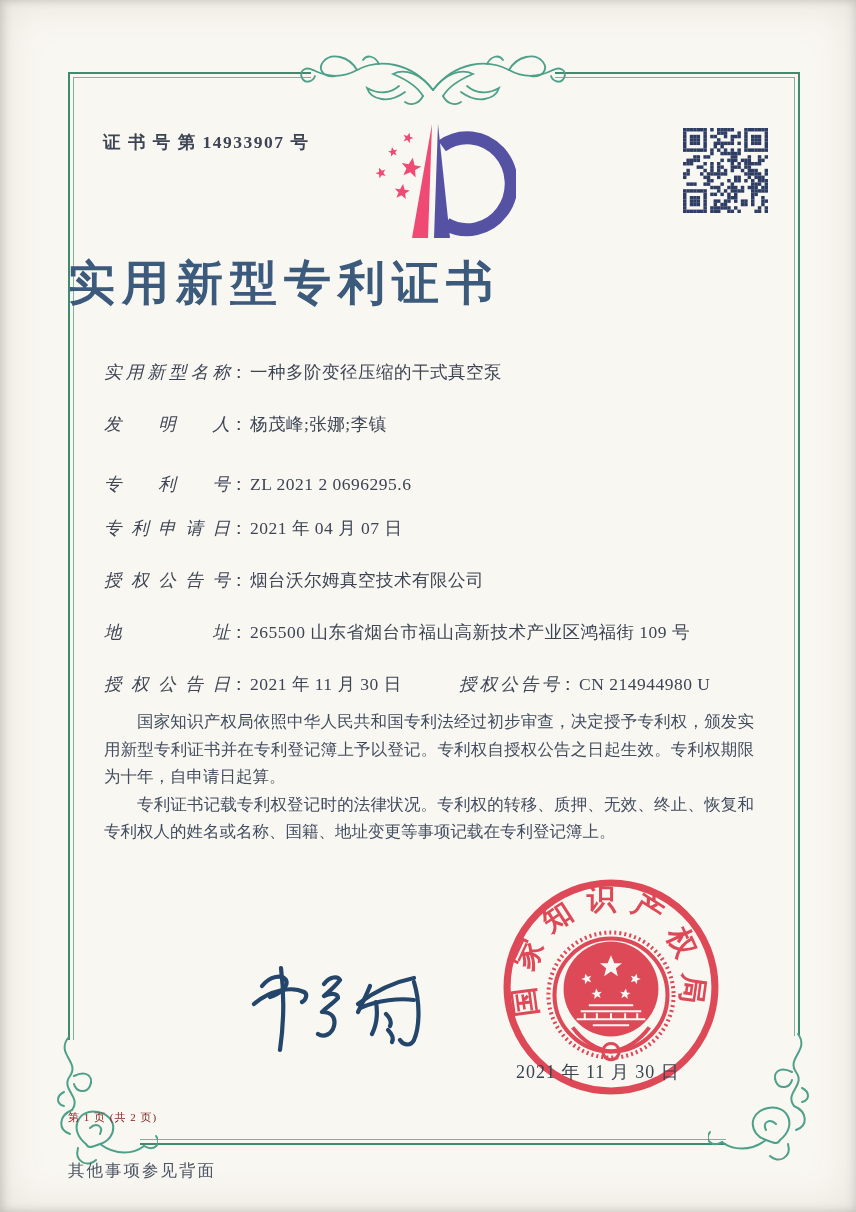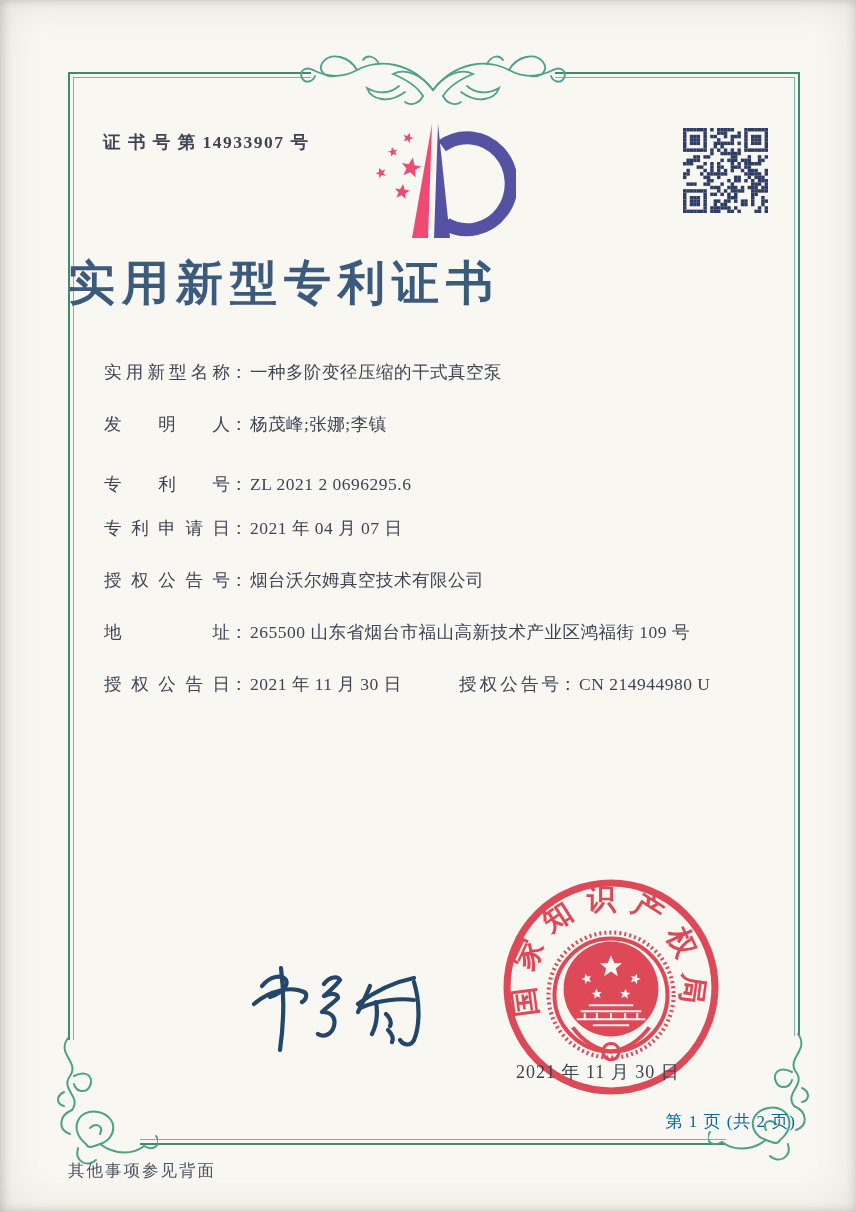--- a/index.html
+++ b/index.html
@@ -20,34 +20,34 @@
   .cert-no{position:absolute;left:103px;top:130px;font-size:17.5px;letter-spacing:1.5px;color:#3d4555;font-weight:bold;}
   .logo{position:absolute;left:366px;top:118px;width:150px;height:128px;}
   .qr{position:absolute;left:683px;top:128px;width:85px;height:85px;}
   .title{
     position:absolute;left:68px;top:252px;width:728px;text-align:left;
     font-size:47px;font-weight:bold;letter-spacing:7px;color:#3c5a7c;white-space:nowrap;
   }
   
   .fields{position:absolute;left:104px;top:360px;width:660px;font-size:17.5px;color:#3d4555;}
   .frow{position:absolute;left:0;white-space:nowrap;}
-  .flabel{display:inline-block;width:126px;text-align:justify;text-align-last:justify;}
+  .flabel{display:inline-block;width:126px;text-align:justify;text-align-last:justify;font-style:italic;}
   .fcolon{display:inline-block;width:20px;}
   .fvalue{letter-spacing:.5px;}
   .grant-right{position:absolute;left:326px;top:0;white-space:nowrap;margin-left:29px;}
   .grant-right .flabel{width:100px;}
   
   .paras{position:absolute;left:104px;top:708px;width:650px;font-size:16.5px;line-height:27.5px;color:#424d5f;text-align:justify;}
   .paras p{margin:0;text-indent:2em;}
   
   .commissioner{position:absolute;left:112px;top:978px;font-size:19px;line-height:38px;color:#30373f;}
   .signature{position:absolute;left:218px;top:942px;width:235px;height:120px;}
   .seal{position:absolute;left:500px;top:876px;width:222px;height:222px;mix-blend-mode:multiply;opacity:.92;}
   .seal-date{position:absolute;left:516px;top:1060px;font-size:18px;letter-spacing:1px;color:#3a4352;white-space:nowrap;}
-  .page-indicator{position:absolute;left:68px;top:1110px;width:728px;text-align:right;font-size:17px;letter-spacing:1px;color:#0369a1;}
+  .page-indicator{position:absolute;left:68px;top:1110px;width:728px;text-align:left;font-size:11px;letter-spacing:1px;color:#7f1d1d;}
   .back-note{position:absolute;left:68px;top:1160px;width:728px;text-align:left;font-size:16.5px;letter-spacing:2px;color:#4a5363;}
 </style>
 </head>
 <body>
 
 <div class="page">
 
   <div class="frame">
     <div class="frame-inner"></div>
   </div>
@@ -445,20 +445,24 @@
       <span class="flabel">地址</span><span class="fcolon">：</span><span class="fvalue">265500 山东省烟台市福山高新技术产业区鸿福街 109 号</span>
     </div>
     <div class="frow" style="top:312px">
       <span class="flabel">授权公告日</span><span class="fcolon">：</span><span class="fvalue">2021 年 11 月 30 日</span>
       <span class="grant-right">
         <span class="flabel">授权公告号</span><span class="fcolon">：</span><span class="fvalue">CN 214944980 U</span>
       </span>
     </div>
   </div>
 
+  <div class="paras">
+    <p>国家知识产权局依照中华人民共和国专利法经过初步审查，决定授予专利权，颁发实用新型专利证书并在专利登记簿上予以登记。专利权自授权公告之日起生效。专利权期限为十年，自申请日起算。</p>
+    <p>专利证书记载专利权登记时的法律状况。专利权的转移、质押、无效、终止、恢复和专利权人的姓名或名称、国籍、地址变更等事项记载在专利登记簿上。</p>
+  </div>
 
 
   <svg class="signature" viewBox="0 0 235 120">
     <g fill="none" stroke="#24466b" stroke-width="4.2" stroke-linecap="round" stroke-linejoin="round">
       <path d="M44,44 C52,34 64,32 68,38 C71,44 62,52 52,55"></path>
       <path d="M36,62 C52,48 74,44 86,50 C90,52 88,58 84,60"></path>
       <path d="M63,26 C66,50 66,80 62,108"></path>
       <path d="M106,42 C112,34 120,34 122,38 C116,46 110,50 106,54 C114,50 120,52 120,56 C114,62 108,66 104,70 C114,70 118,76 116,84 C114,92 106,96 100,92"></path>
       <path d="M140,62 C156,50 176,40 196,36"></path>
       <path d="M152,44 C148,54 144,62 140,70"></path>

